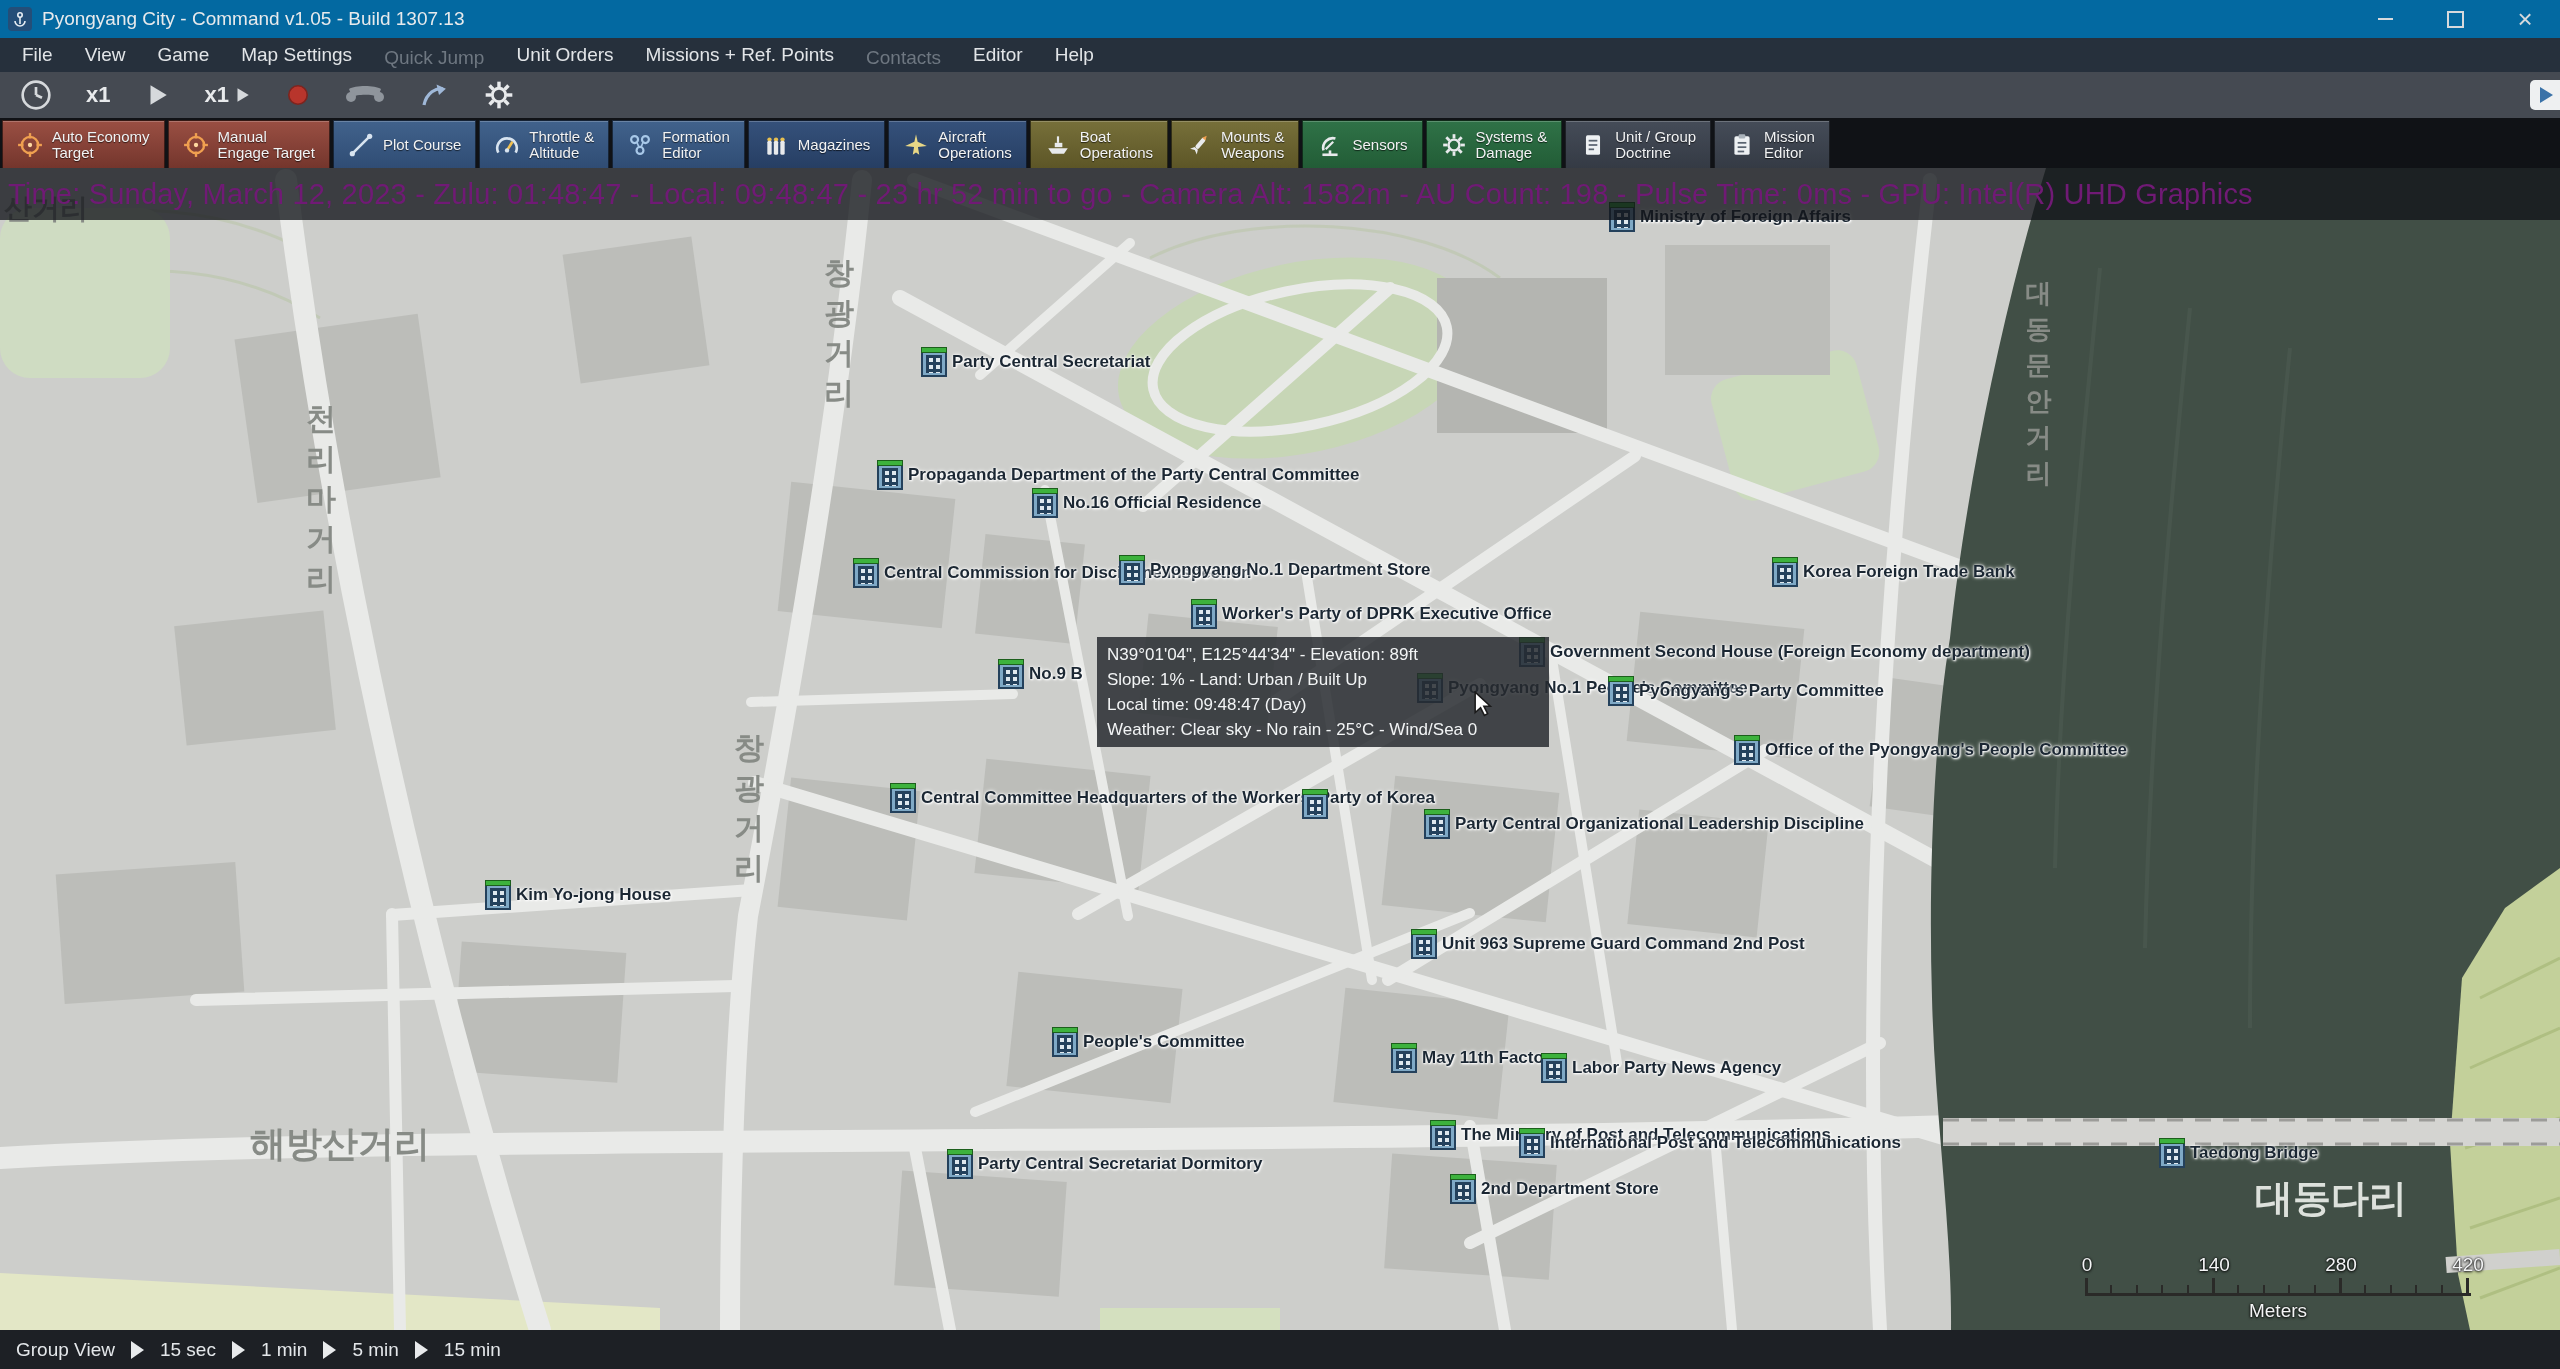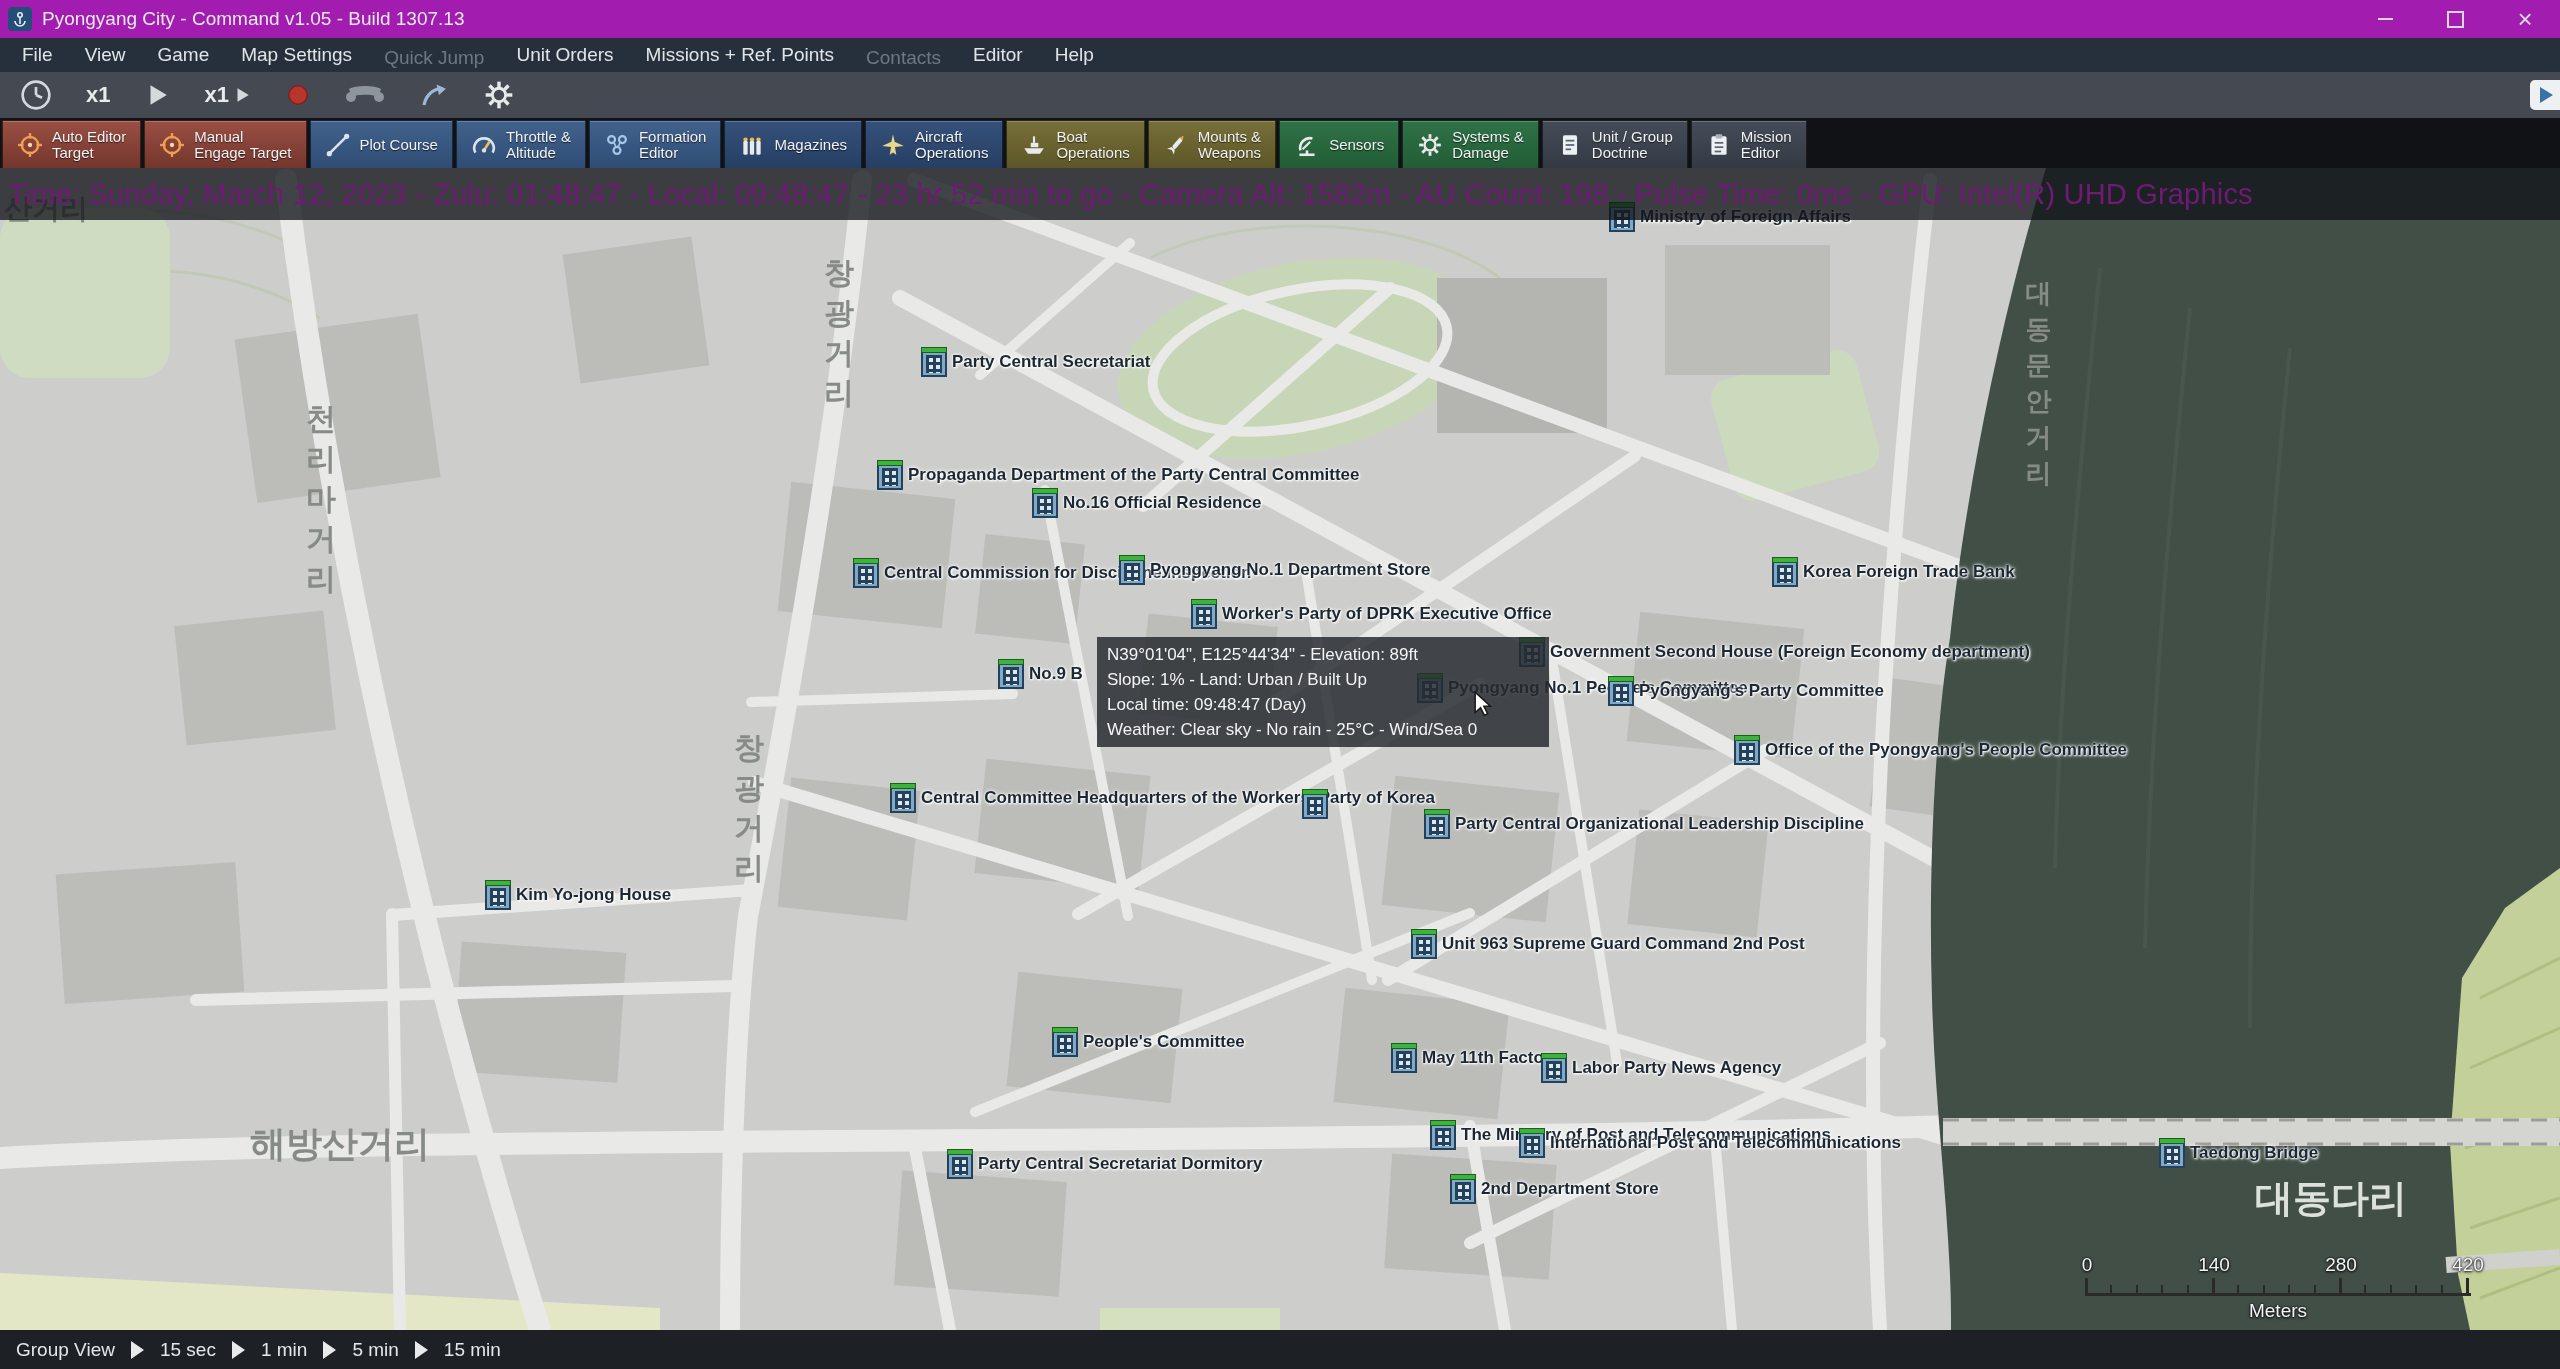--- a/index.html
+++ b/index.html
@@ -2,21 +2,21 @@
 <html><head>
 <meta charset="utf-8">
 <style>
   html,body{margin:0;padding:0;}
   body{
     width:2560px;height:1369px;overflow:hidden;position:relative;
     background:#202830;font-family:"Liberation Sans",sans-serif;
     -webkit-font-smoothing:antialiased;
   }
   
-  #titlebar{height:38px;background:#a21caf;display:flex;align-items:center;color:#e8eaec;font-size:19px;}
+  #titlebar{height:38px;background:#0369a1;display:flex;align-items:center;color:#e8eaec;font-size:19px;}
   #app-icon{width:24px;height:24px;margin:0 10px 0 8px;background:#244e78;border-radius:4px;display:flex;align-items:center;justify-content:center;}
   .win-btns{margin-left:auto;display:flex;height:100%;}
   .wbtn{width:70px;height:100%;display:flex;align-items:center;justify-content:center;color:#d6d9dc;}
   .ic-min{width:15px;height:2px;background:#d6d9dc;}
   .ic-max{width:13px;height:13px;border:2px solid #d6d9dc;}
   .ic-close{font-size:26px;line-height:1;}
   
   #menubar{height:34px;background:#26303c;display:flex;align-items:center;padding-left:6px;}
   .menu-item{padding:0 16px;font-size:19px;color:#e2e5e8;height:100%;display:flex;align-items:center;white-space:nowrap;}
   .menu-item.disabled{color:#6e7781;margin-top:6px;}
@@ -253,21 +253,21 @@
     <div class="tri"></div>
   </div>
 </div>
 
 <div id="ribbon">
     <div class="rbtn" style="background: linear-gradient(rgb(154, 79, 67), rgb(115, 53, 44));">
       <svg class="ric" viewBox="0 0 24 24">
         <use href="#ic-target" xlink:href="#ic-target"></use>
       </svg>
       <div class="rlab">
-        <div>Auto Editor</div>
+        <div>Auto Economy</div>
         <div>Target</div>
       </div>
     </div>
     <div class="rbtn" style="background: linear-gradient(rgb(154, 79, 67), rgb(115, 53, 44));">
       <svg class="ric" viewBox="0 0 24 24">
         <use href="#ic-target" xlink:href="#ic-target"></use>
       </svg>
       <div class="rlab">
         <div>Manual</div>
         <div>Engage Target</div>

